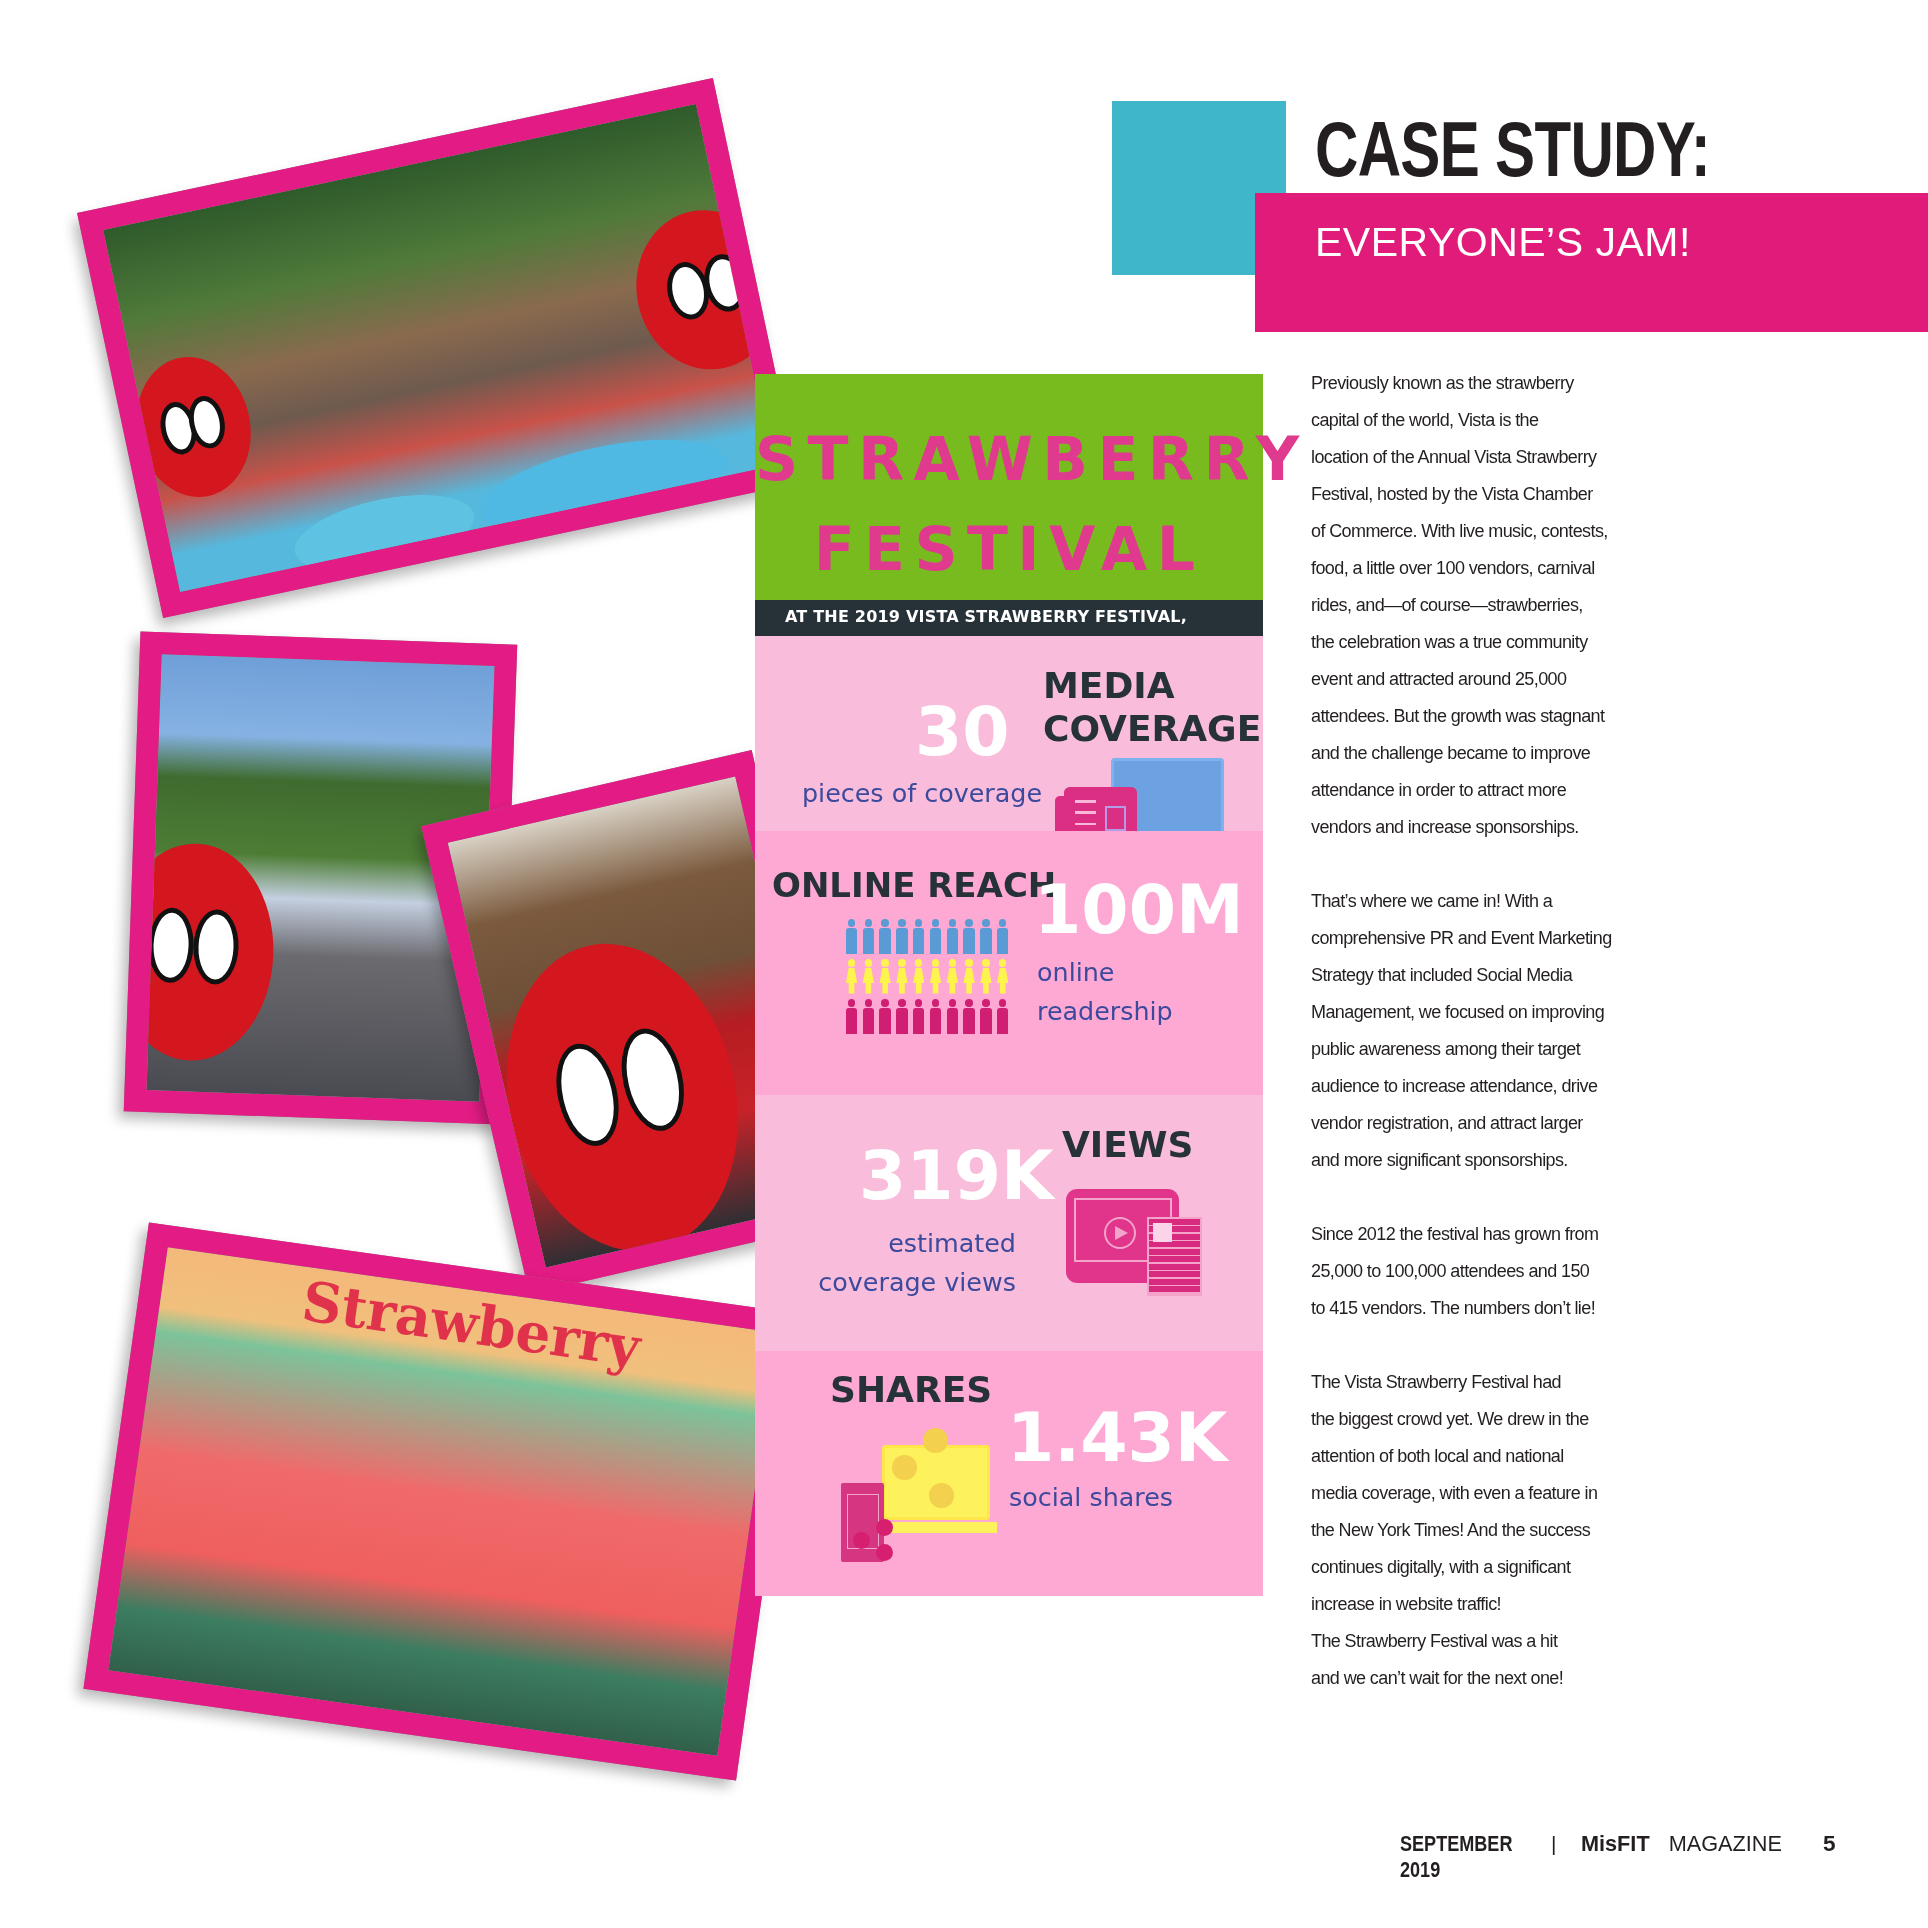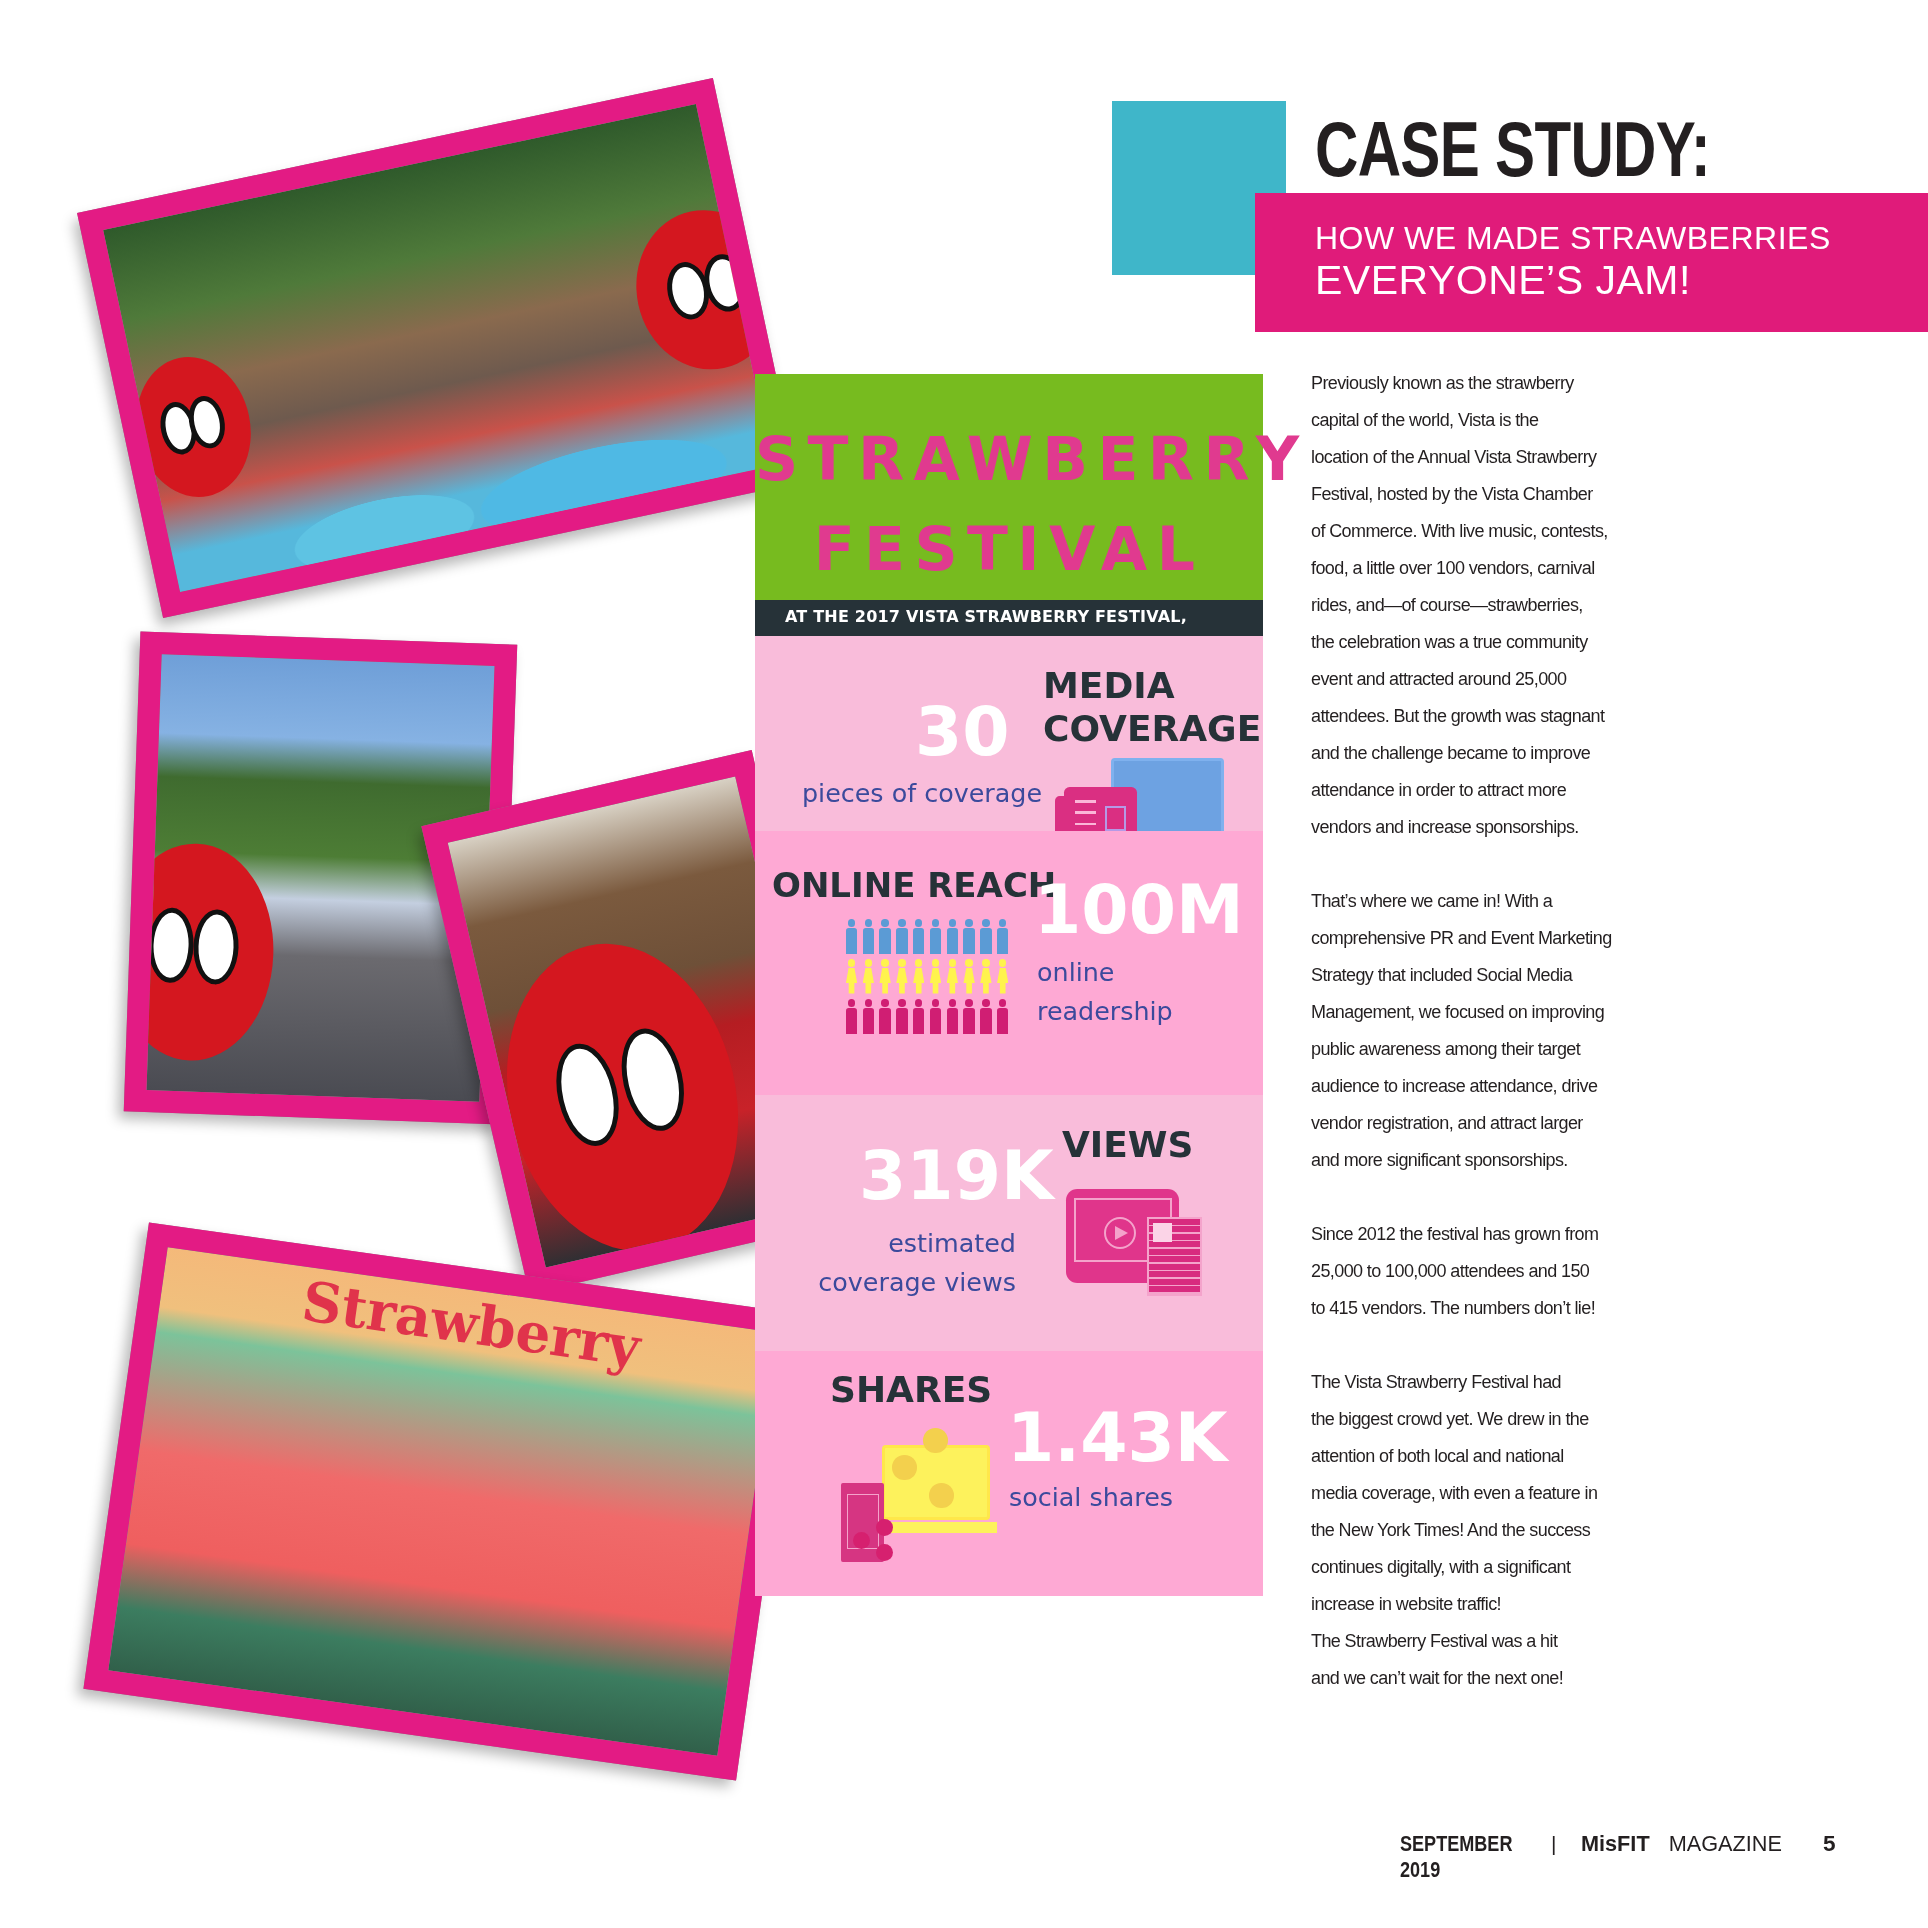--- a/index.html
+++ b/index.html
@@ -133,21 +133,20 @@
   .footer .mag-bold { font-weight: bold; font-size: 21.7px; color: #231f20; }
   .footer .mag { font-size: 21.7px; color: #231f20; margin-left: 19px; }
   .footer .page { font-weight: bold; font-size: 22.6px; margin-left: 41px; color: #231f20; }
 </style>
 </head>
 <body>
 
 <div class="teal-block"></div>
 <div class="case-title">CASE STUDY:</div>
 <div class="subtitle-band">
-  <div class="l1">HOW WE MADE STRAWBERRIES</div>
   <div class="l2">EVERYONE’S JAM!</div>
 </div>
 
 <div class="photo photo-1">
   <div class="scene"></div>
   <div class="mascot" style="left:-9.4px;top:141px;width:113px;height:141px;"></div>
   <div class="mascot" style="left:508px;top:104px;width:141px;height:160px;"></div>
 </div>
 <div class="photo photo-2">
   <div class="scene"></div>
@@ -160,21 +159,21 @@
 <div class="photo photo-4">
   <div class="scene"></div>
   <div class="caption-sign" style="left:141px;top:5.6px;">Strawberry</div>
 </div>
 
 <div class="info">
   <div class="info-title">
     <div>STRAWBERRY</div>
     <div>FESTIVAL</div>
   </div>
-  <div class="info-strip">AT THE 2017 VISTA STRAWBERRY FESTIVAL,</div>
+  <div class="info-strip">AT THE 2019 VISTA STRAWBERRY FESTIVAL,</div>
 
   <div class="panel p1">
     <div class="heading" style="left:288px;top:28px;">
       <div>MEDIA</div>
       <div>COVERAGE</div>
     </div>
     <div class="big" style="left:160px;top:62px;">30</div>
     <div class="desc" style="left:47px;top:137px;">pieces of coverage</div>
     <div class="icon">
       <div class="laptop-screen"></div>

